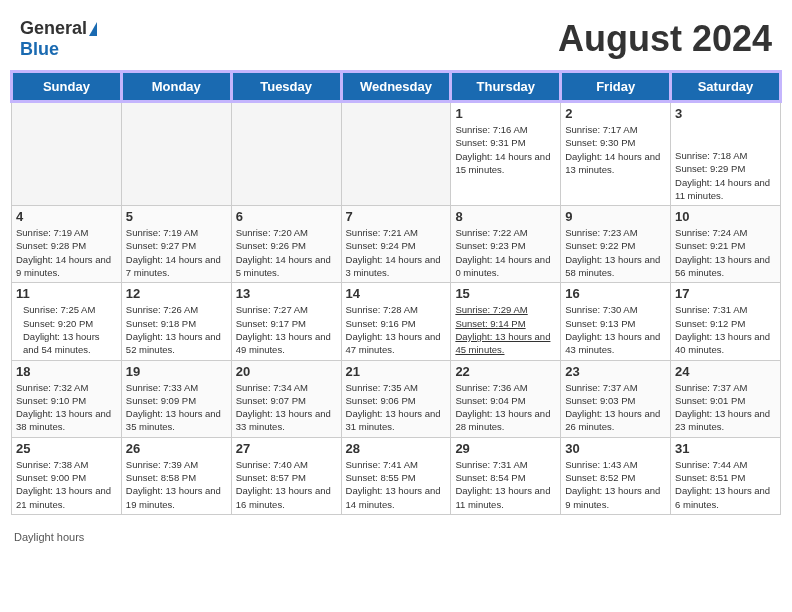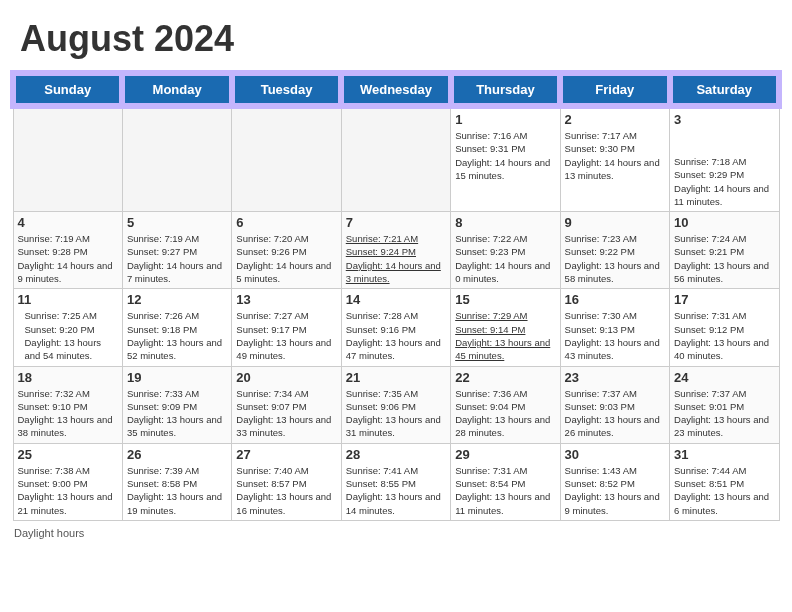--- a/index.html
+++ b/index.html
@@ -62,21 +62,21 @@
       border-collapse: collapse;
       margin-top: 6px;
     }
     .calendar th {
       background-color: #1a6ab1;
       color: #fff;
       font-size: 13px;
       font-weight: bold;
       padding: 6px 4px;
       text-align: center;
-      border: 6px solid #c4b5fd;
+      border: 3px solid #c4b5fd;
     }
     .calendar td {
       vertical-align: top;
       border: 1px solid #ccc;
       padding: 3px 4px;
       width: 14.28%;
       min-height: 80px;
       font-size: 10px;
       color: #333;
       background: #fff;
@@ -94,28 +94,35 @@
       display: block;
     }
     .day-info {
       font-size: 9.5px;
       line-height: 1.4;
       color: #333;
     }
     .footer-note {
       font-size: 11px;
       color: #555;
-      margin-top: 6px;
+      margin-top: 16px;
       padding-left: 4px;
     }
   </style>
 </head>
 <body>
 
 <div class="header-area">
+  <div class="logo">
+    <div class="logo-row">
+      <span class="logo-general">General</span>
+      <span class="logo-triangle"></span>
+    </div>
+    <span class="logo-blue">Blue</span>
+  </div>
   <div class="title-area">
     <div class="month-year">August 2024</div>
   </div>
 </div>
 
 <table class="calendar">
   <thead>
     <tr>
     <th>Sunday</th>
         <th>Monday</th>
@@ -165,21 +172,21 @@
 Daylight: 14 hours and 7 minutes.</div>
         </td>
         <td>
           <span class="day-num">6</span>
           <div class="day-info" style="white-space: pre-line;">Sunrise: 7:20 AM
 Sunset: 9:26 PM
 Daylight: 14 hours and 5 minutes.</div>
         </td>
         <td>
           <span class="day-num">7</span>
-          <div class="day-info" style="white-space: pre-line; text-decoration: underline;">Sunrise: 7:21 AM
+          <div class="day-info" style="white-space: pre-line;">Sunrise: 7:21 AM
 Sunset: 9:24 PM
 Daylight: 14 hours and 3 minutes.</div>
         </td>
         <td>
           <span class="day-num">8</span>
           <div class="day-info" style="white-space: pre-line;">Sunrise: 7:22 AM
 Sunset: 9:23 PM
 Daylight: 14 hours and 0 minutes.</div>
         </td>
         <td>

